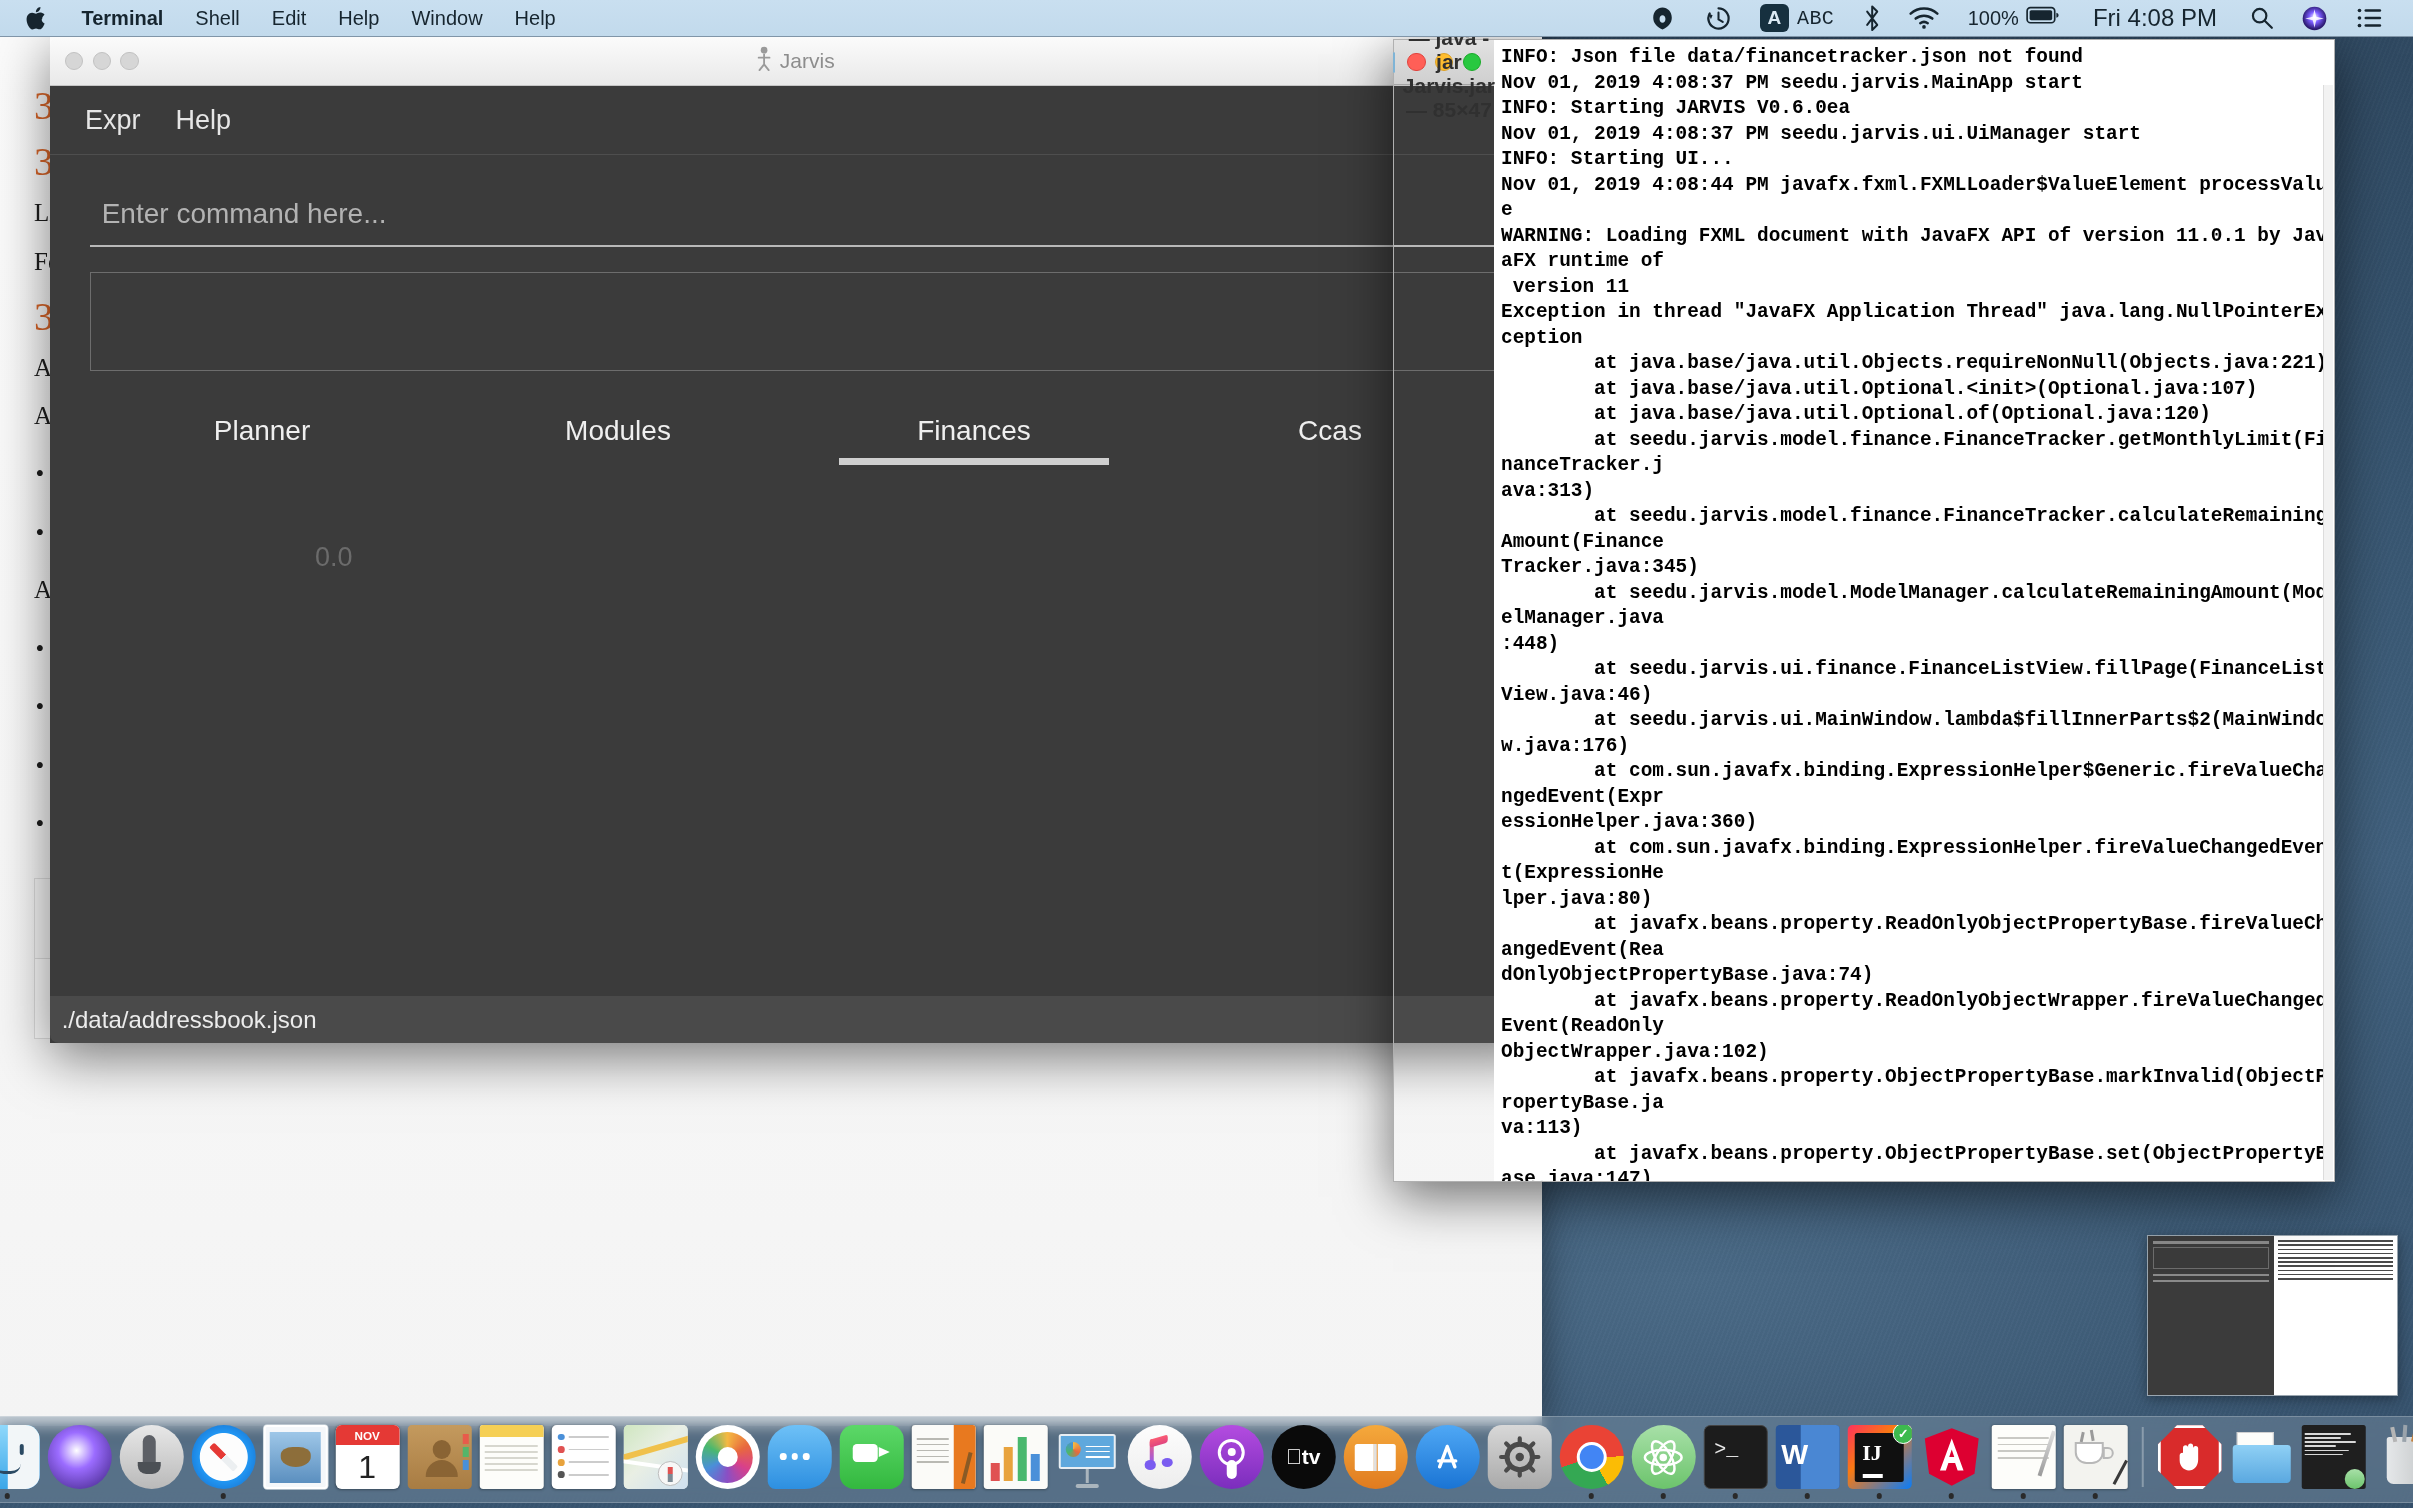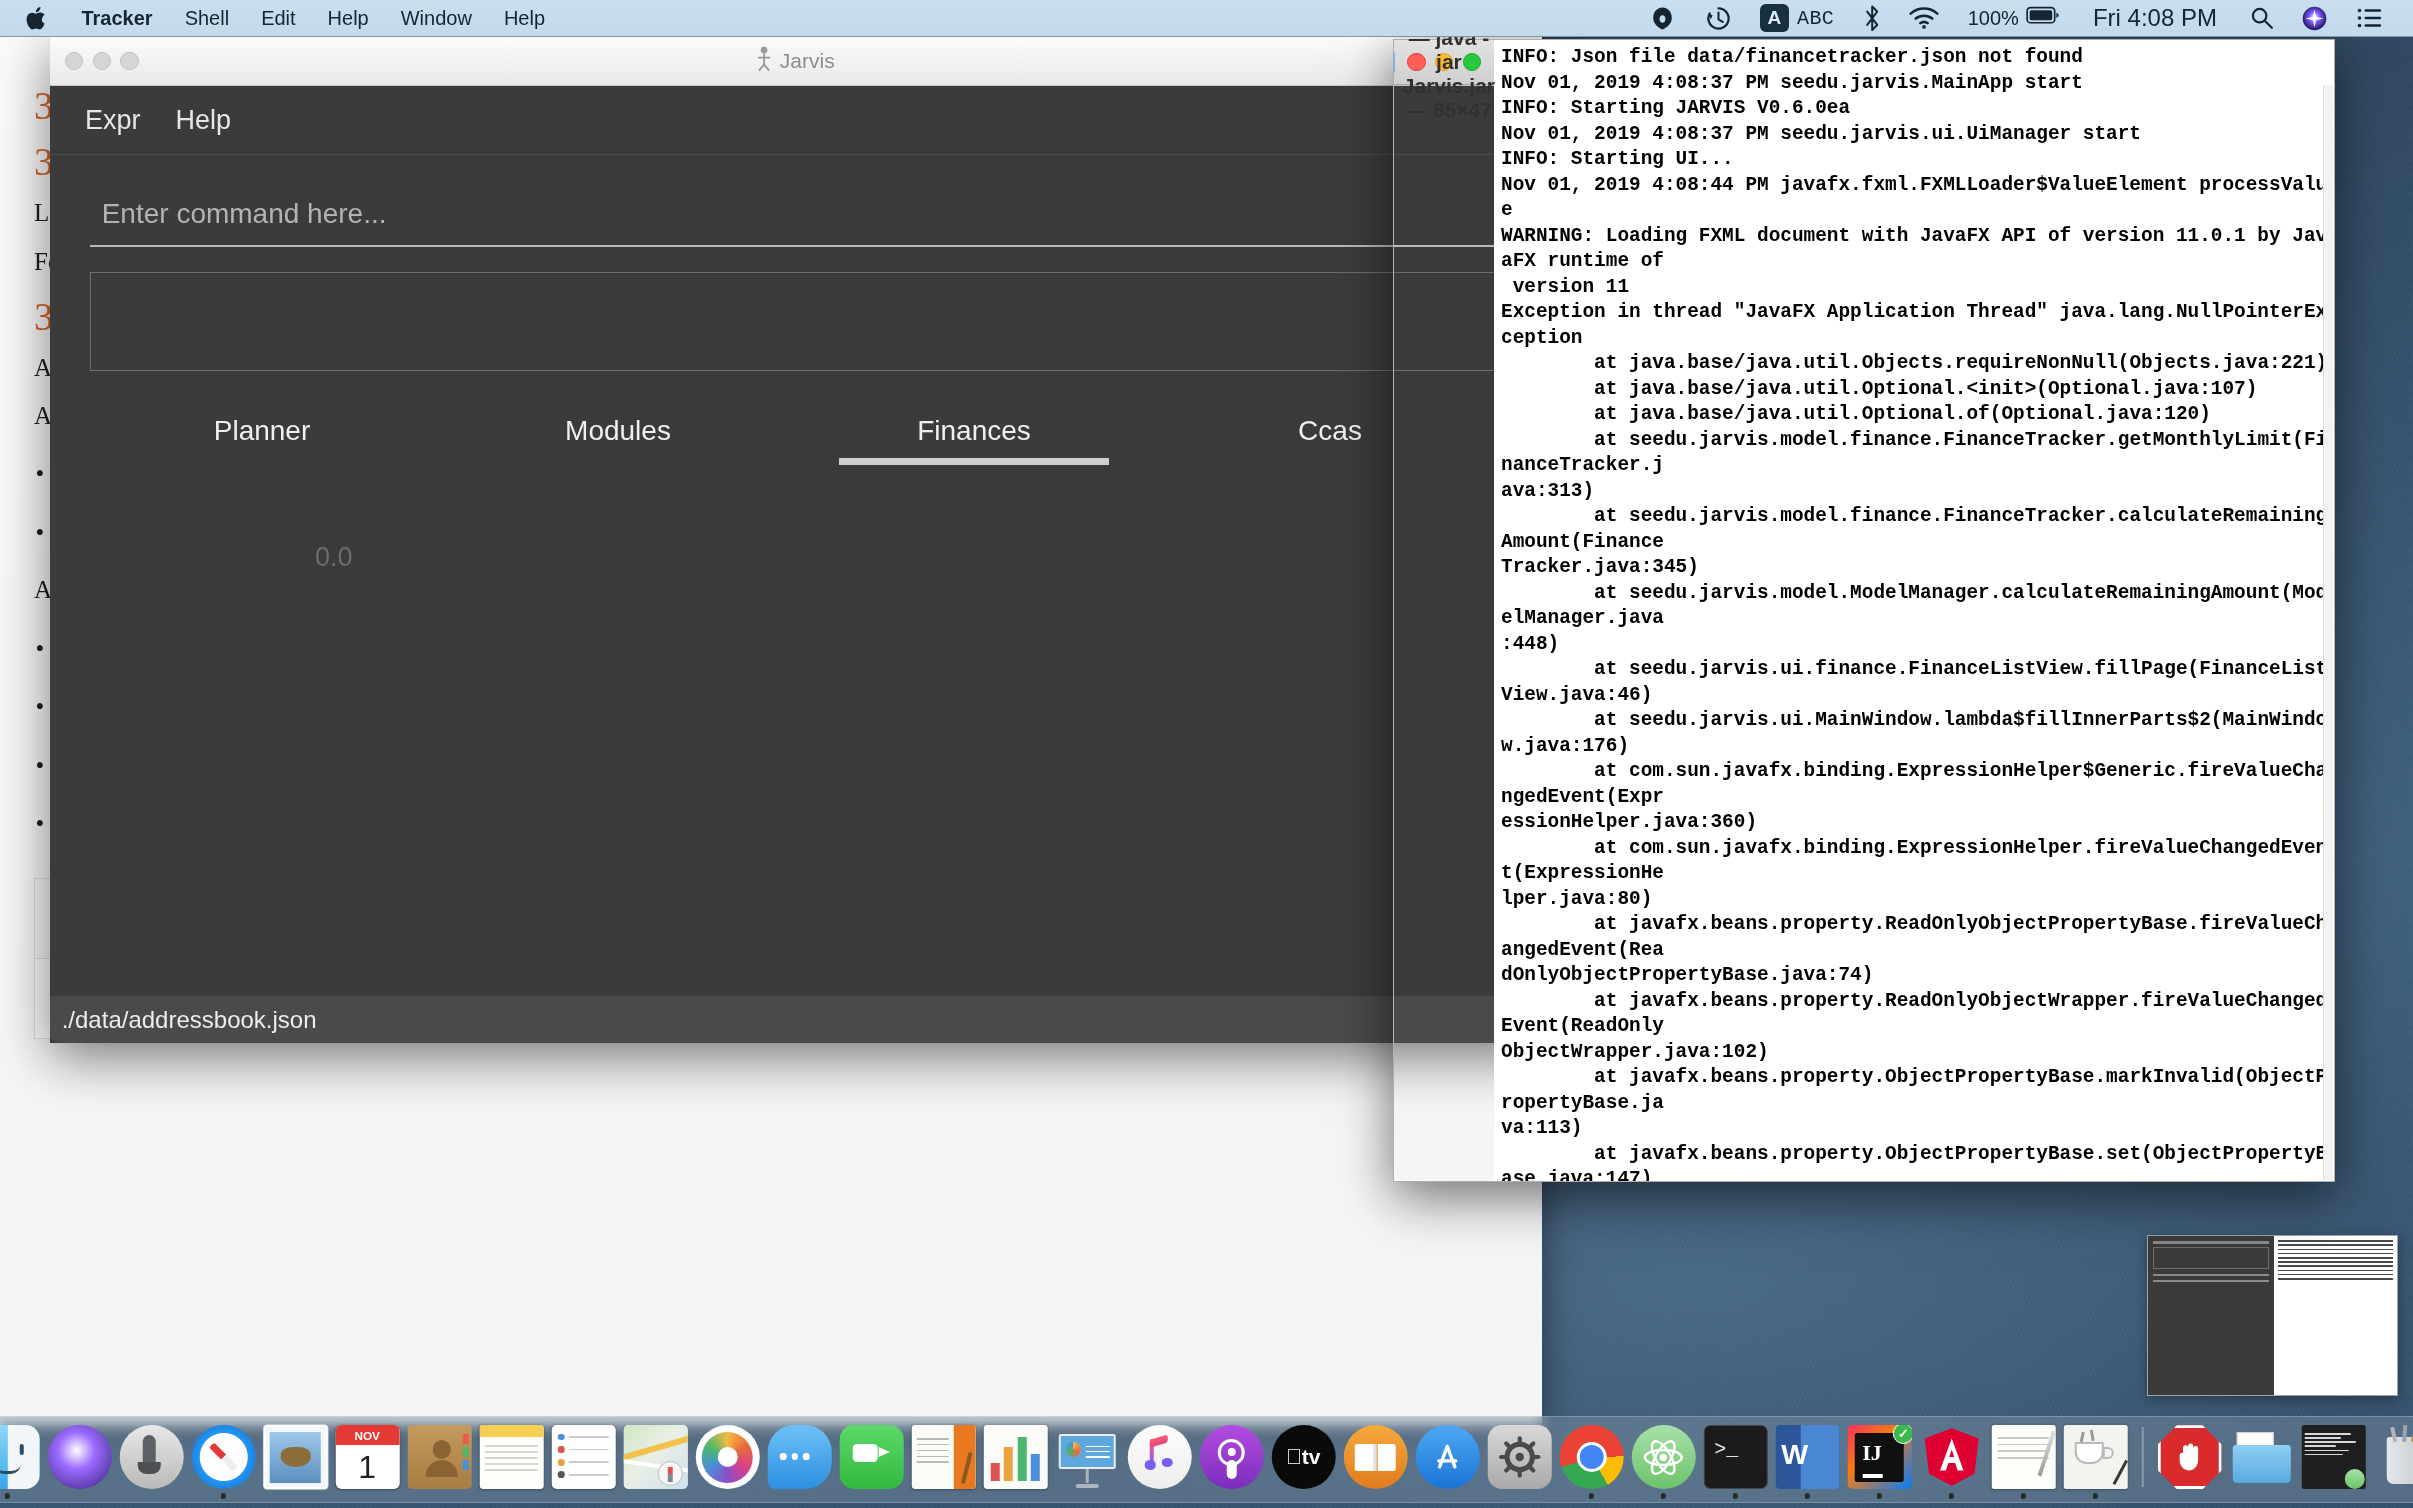--- a/index.html
+++ b/index.html
@@ -384,21 +384,21 @@
   </div>
 </div>
 
 <div id="menubar">
   <div class="mb-left">
     <span class="apple-logo">
       <svg width="22" height="25" viewBox="0 0 26 30">
           <path d="M20.3 15.9c0-3.5 2.9-5.2 3-5.3-1.6-2.4-4.2-2.7-5.1-2.7-2.2-.2-4.2 1.3-5.3 1.3s-2.8-1.3-4.6-1.2C6 8 3.9 9.4 2.8 11.5c-2.3 4-.6 10 1.7 13.3 1.1 1.6 2.4 3.4 4.2 3.3 1.7-.1 2.3-1.1 4.3-1.1s2.6 1.1 4.4 1c1.8 0 3-1.6 4.1-3.2 1.3-1.9 1.8-3.6 1.9-3.7-.1 0-3.6-1.4-3.6-5.2zM16.9 5.5c.9-1.1 1.6-2.7 1.4-4.3-1.4.1-3.1 1-4 2.1-.8 1-1.6 2.6-1.4 4.2 1.6.1 3.1-.8 4-2z" fill="#16252f"></path>
         </svg>
     </span>
-    <span class="mb-item bold">Tracker</span>
+    <span class="mb-item bold">Terminal</span>
     <span class="mb-item">Shell</span>
     <span class="mb-item">Edit</span>
     <span class="mb-item">Help</span>
     <span class="mb-item">Window</span>
     <span class="mb-item">Help</span>
   </div>
 
   <div class="mb-right">
     <span class="mb-ic">
       <svg width="27" height="27" viewBox="0 0 32 32">

